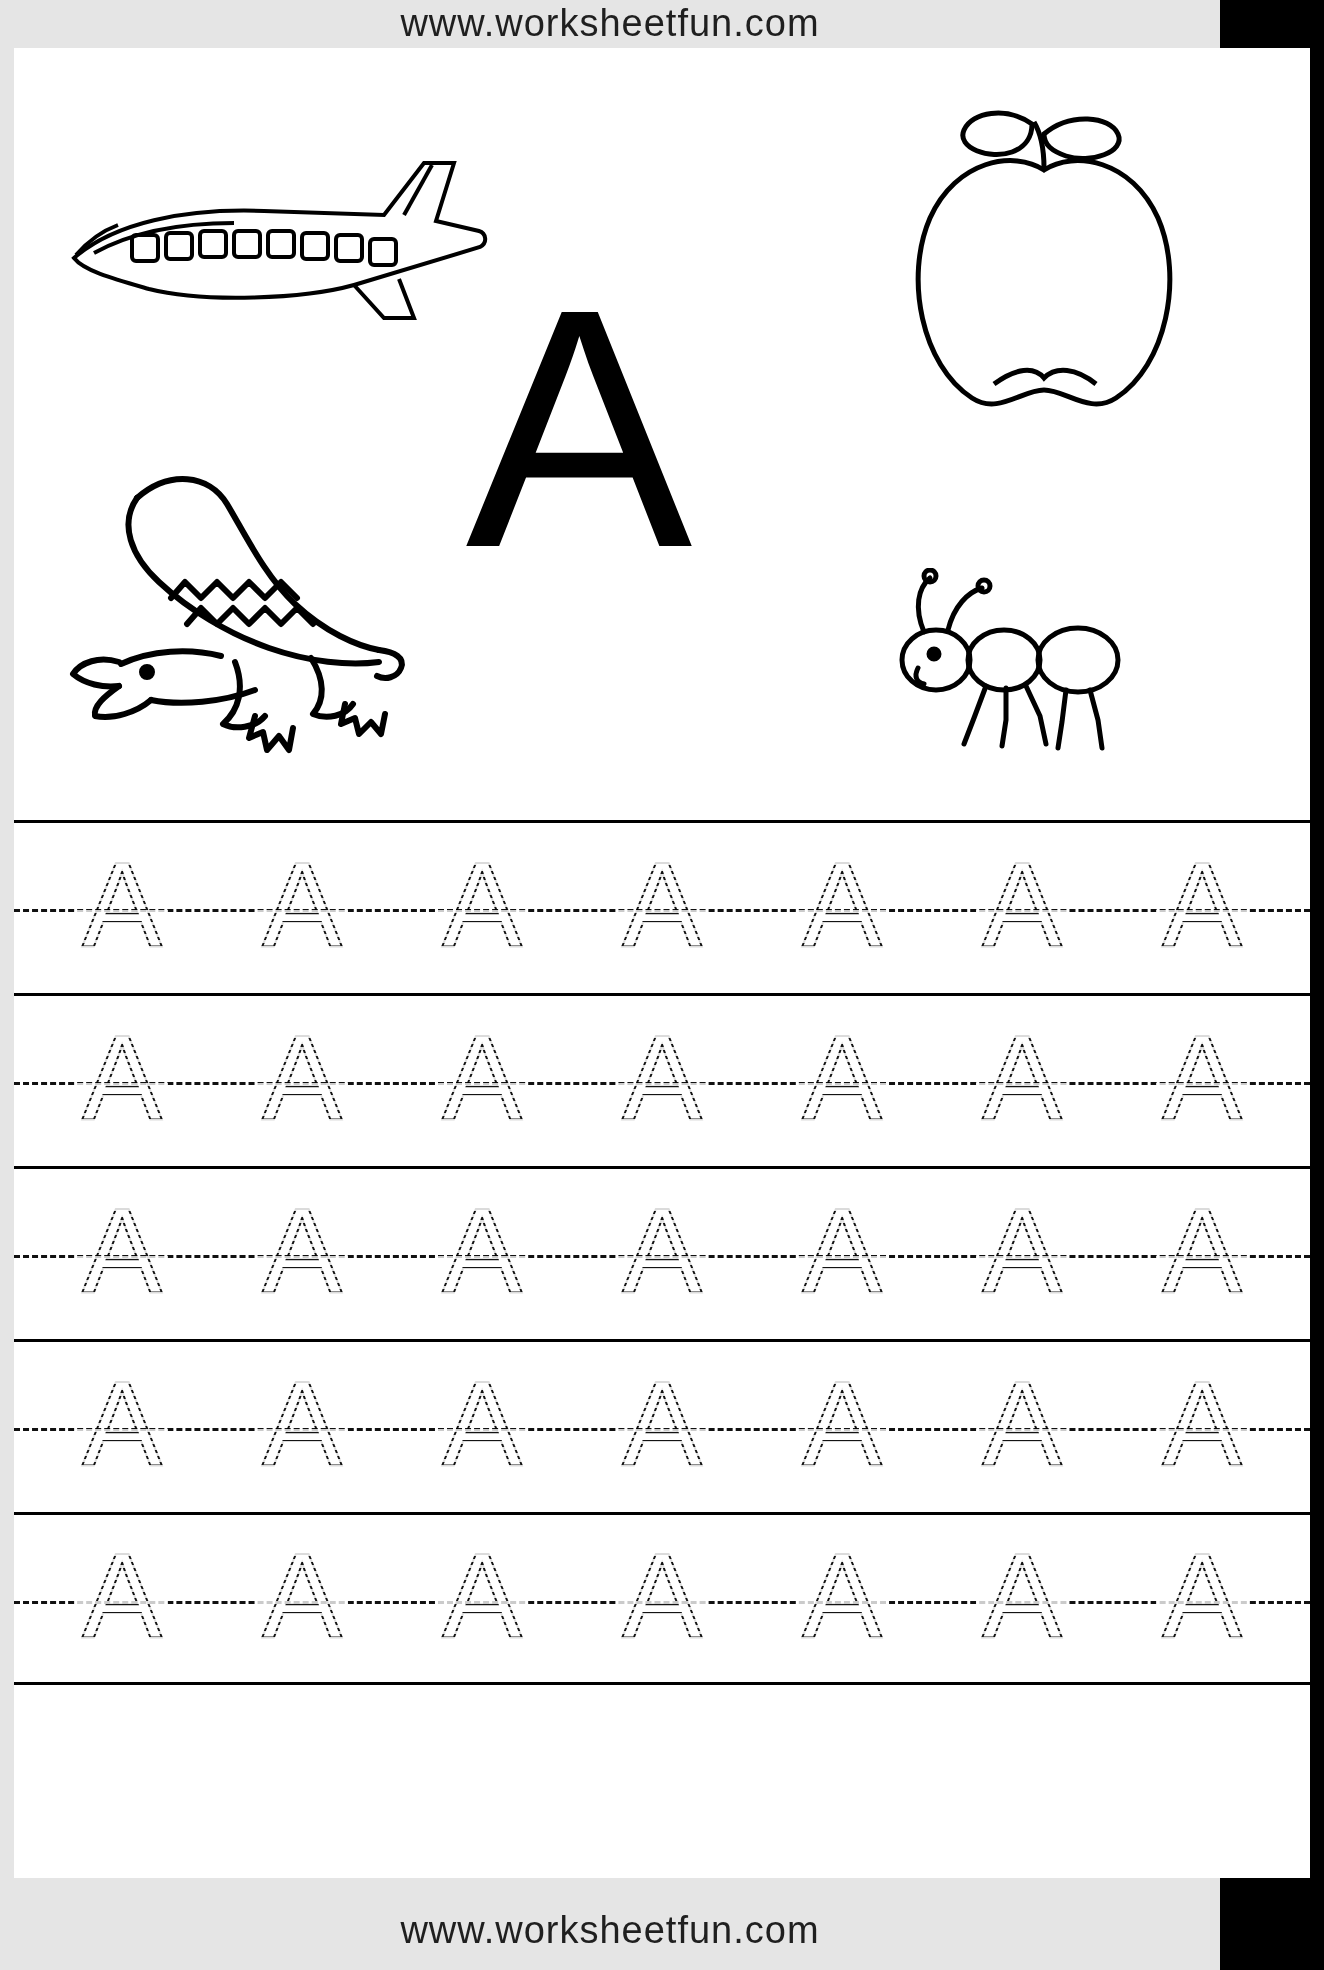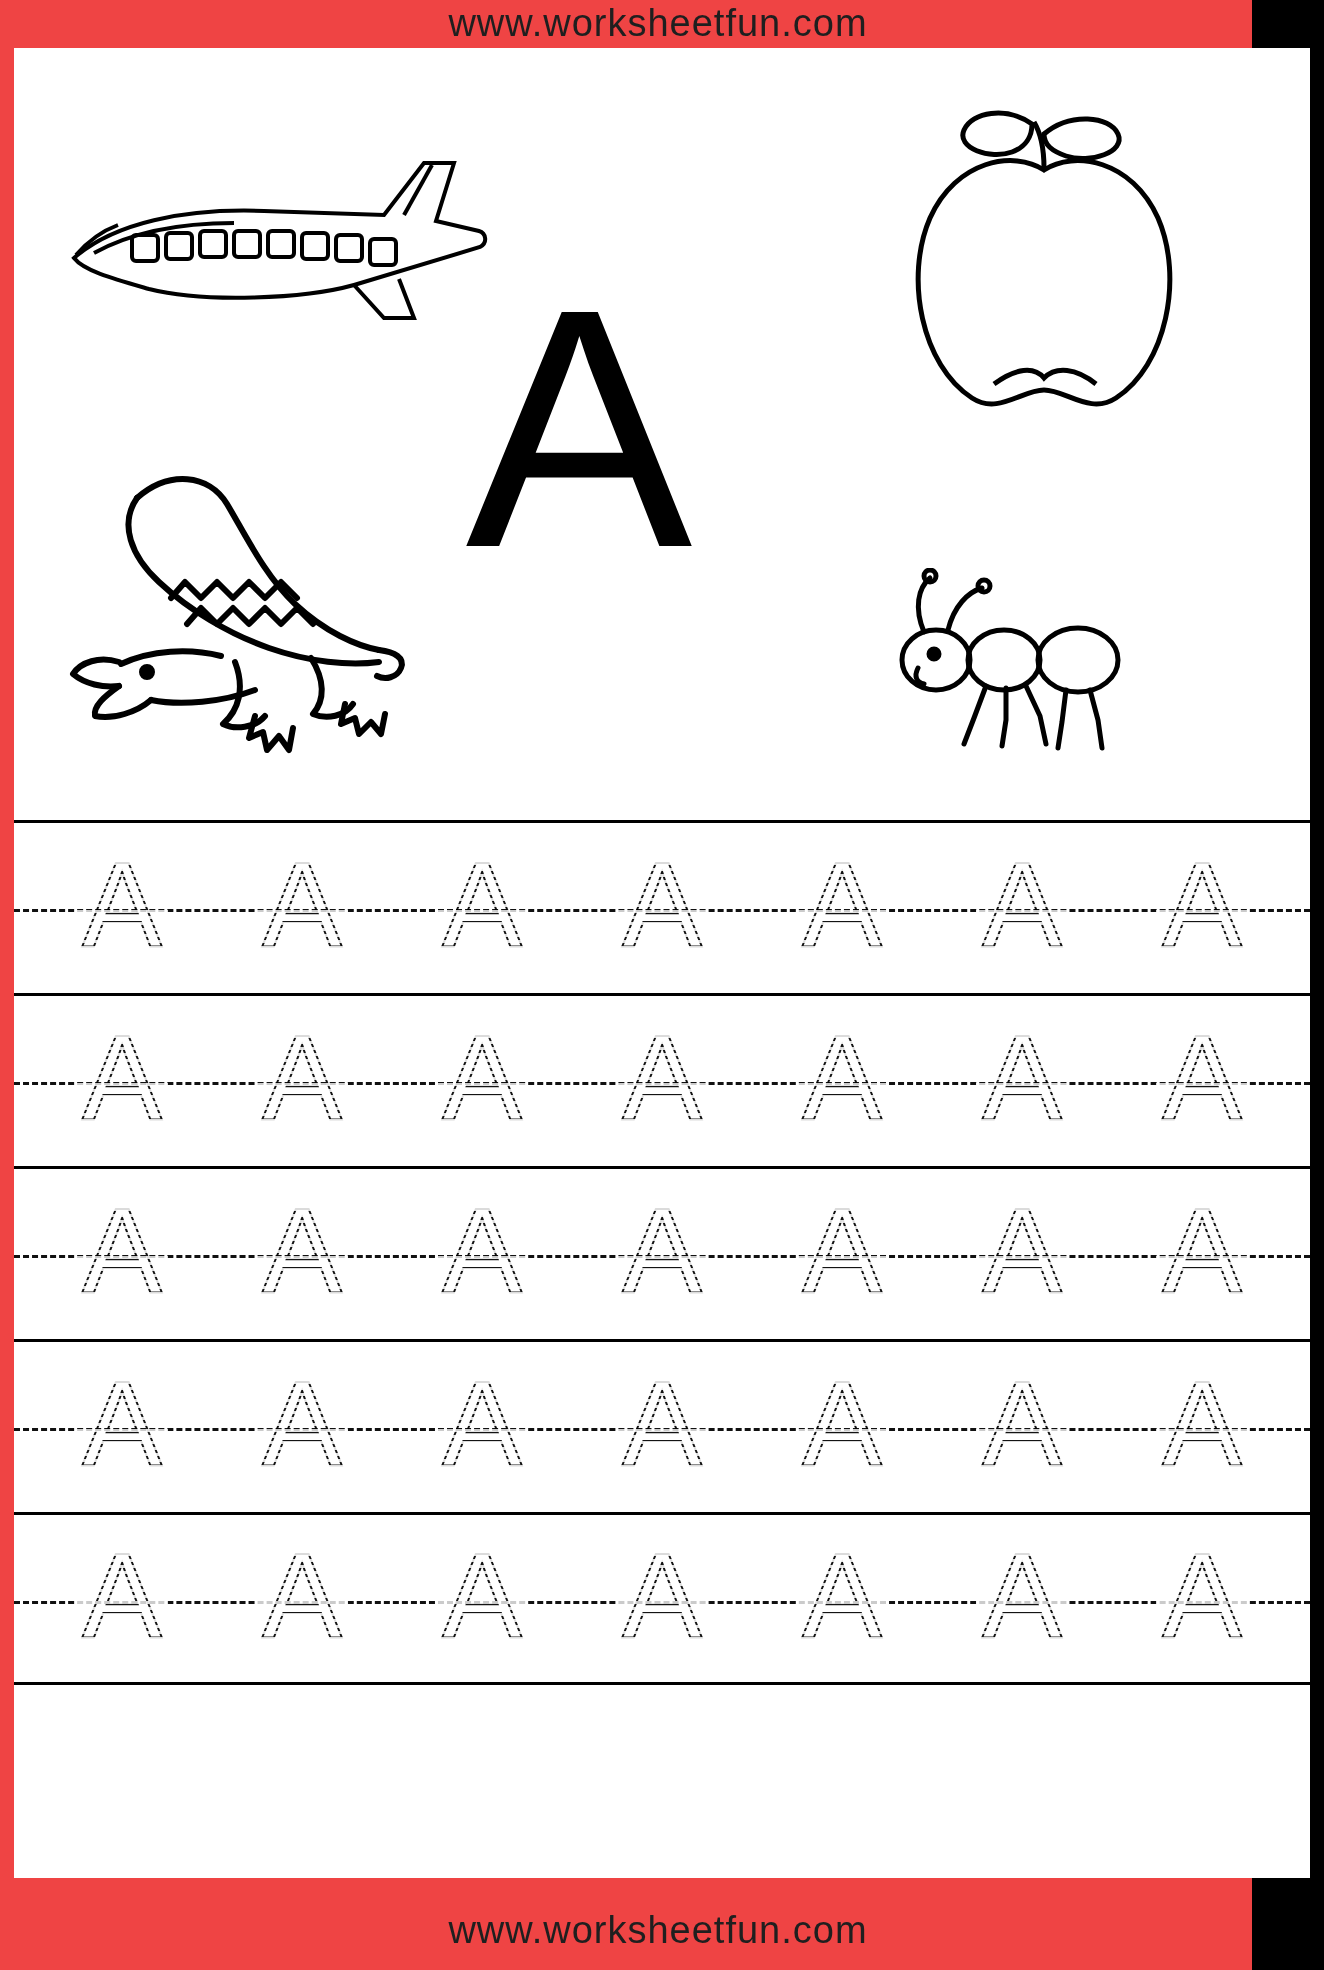--- a/index.html
+++ b/index.html
@@ -13,22 +13,21 @@
     font-family: "Liberation Sans", sans-serif;
     position: relative;
     overflow: hidden;
   }
 
   .page {
     position: absolute;
     left: 0; top: 0;
     width: 1220px;
     height: 1970px;
-    background: #ef4444;
-    padding-left: 32px;
+    background: #e5e5e5;
   }
 
   
   .watermark {
     position: absolute;
     width: 100%;
     text-align: center;
     color: #1f1f1f;
     font-size: 38px;
     letter-spacing: 1px;

